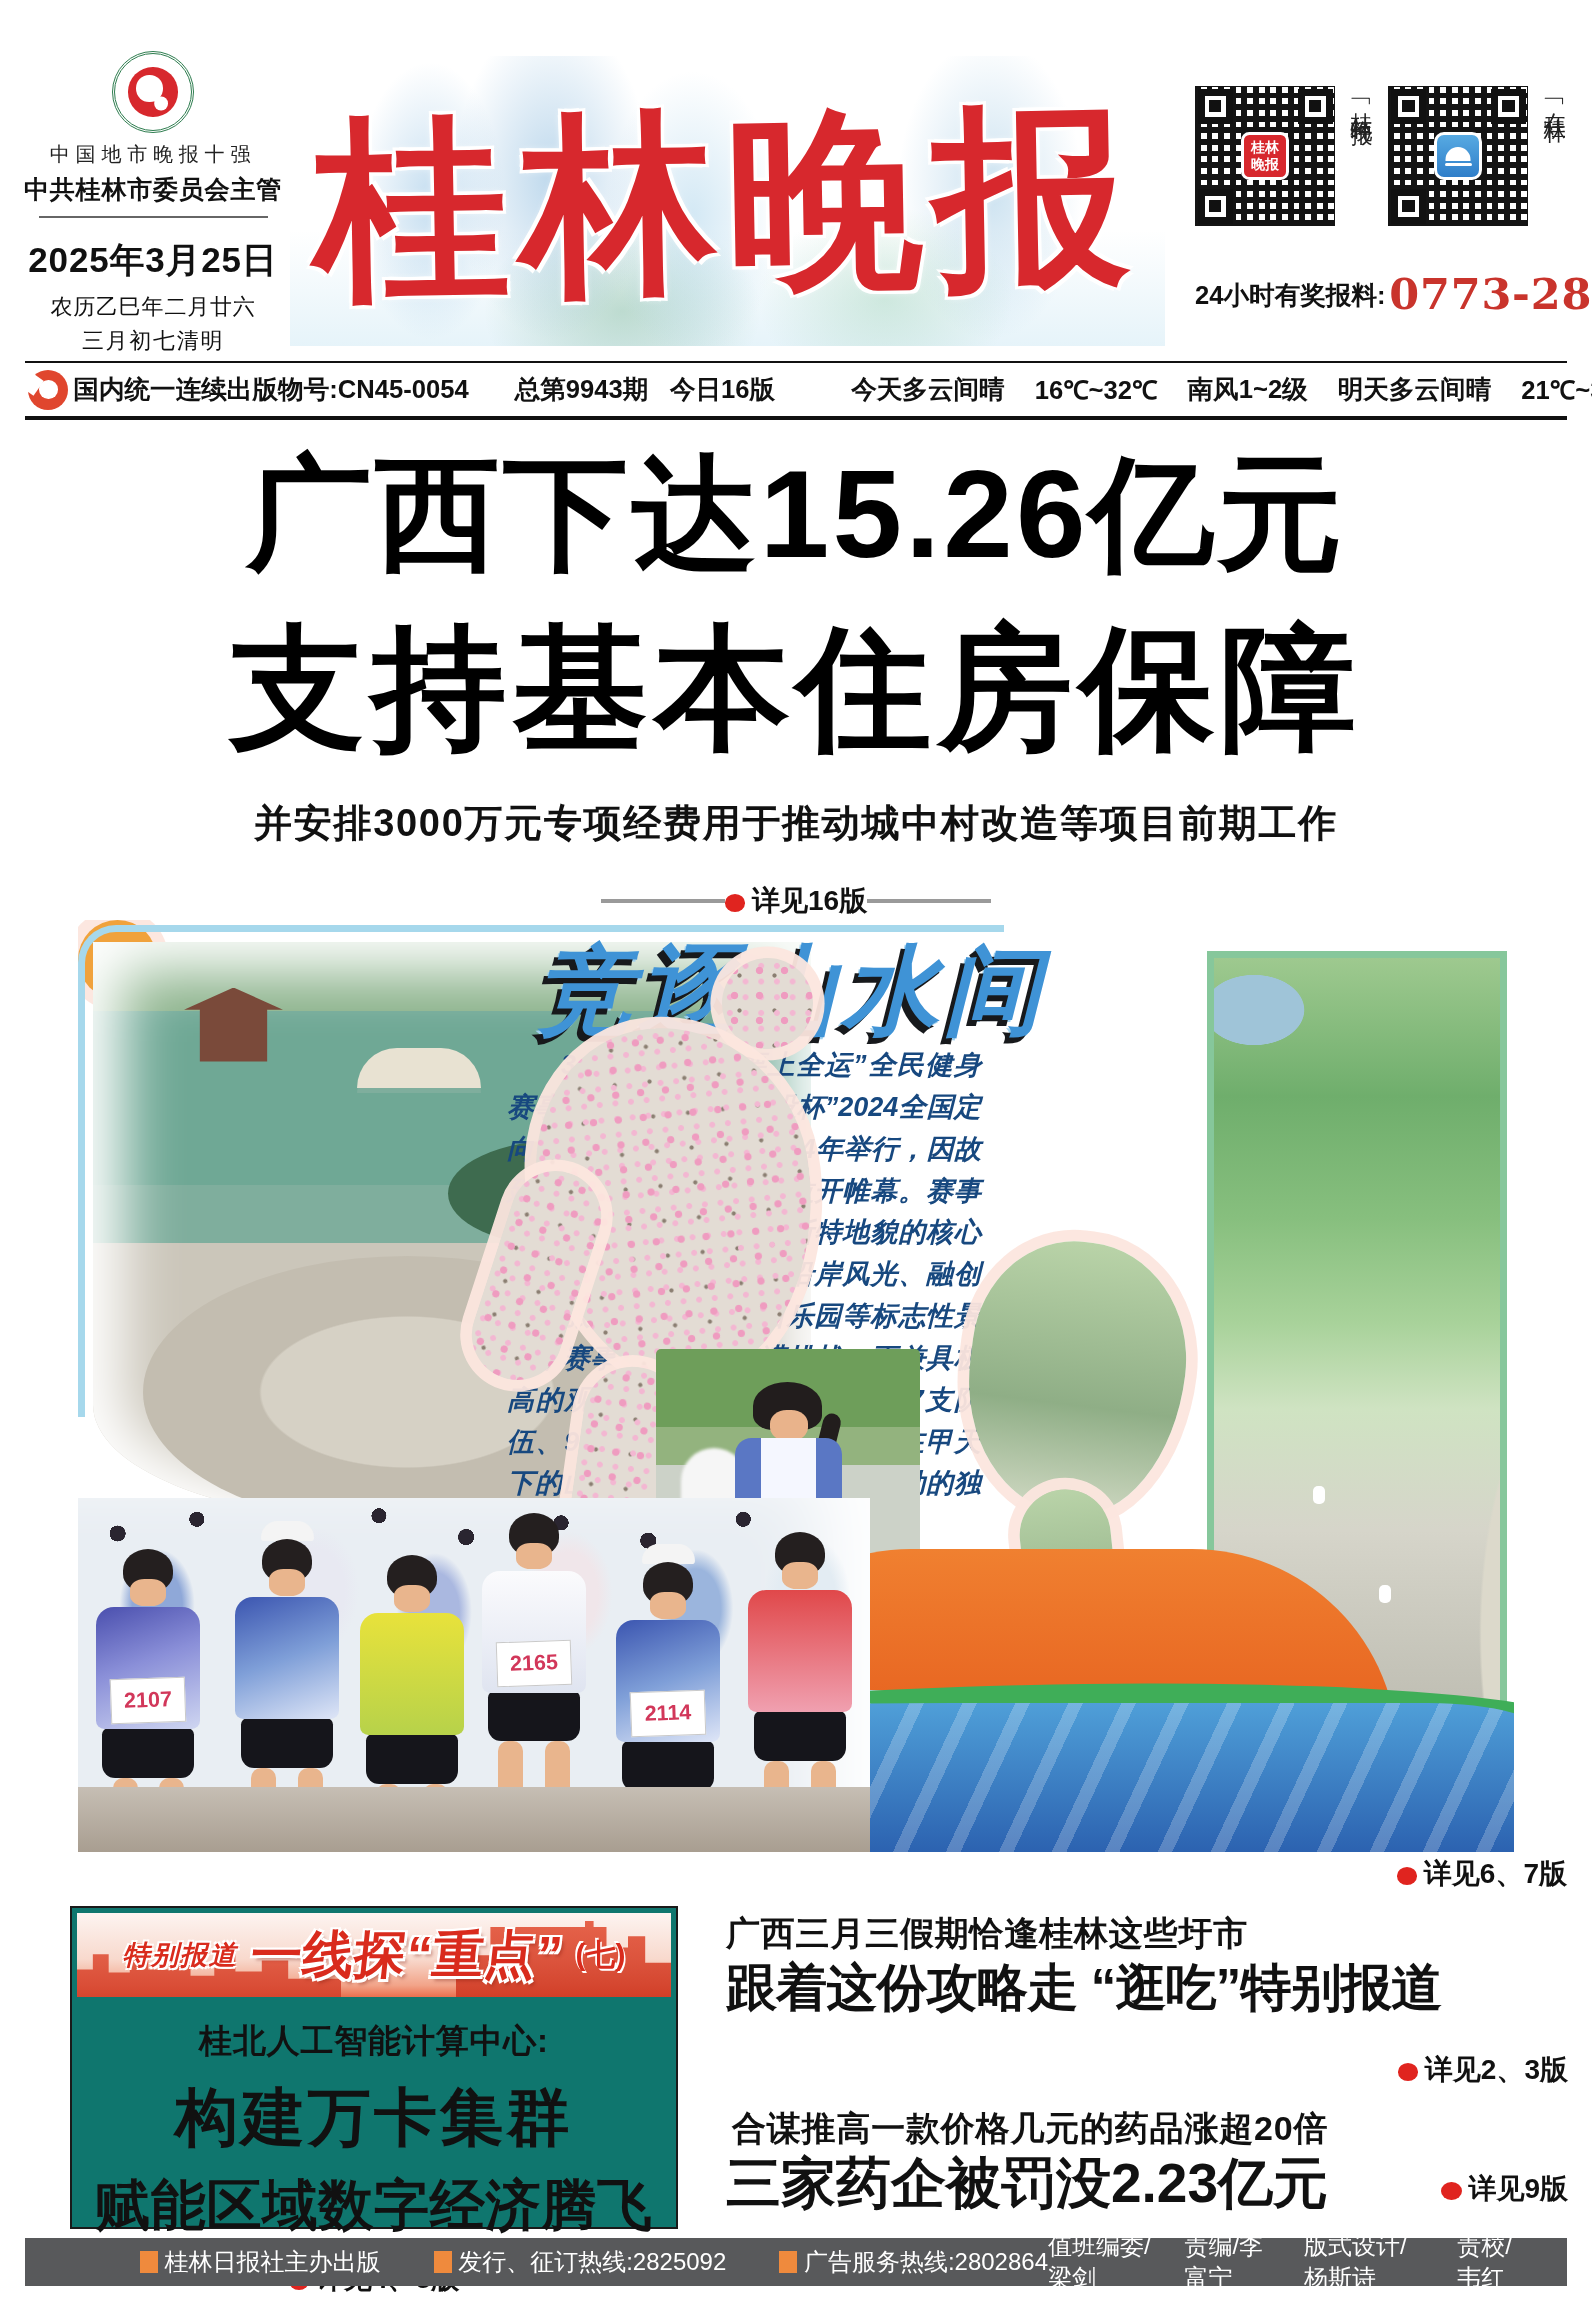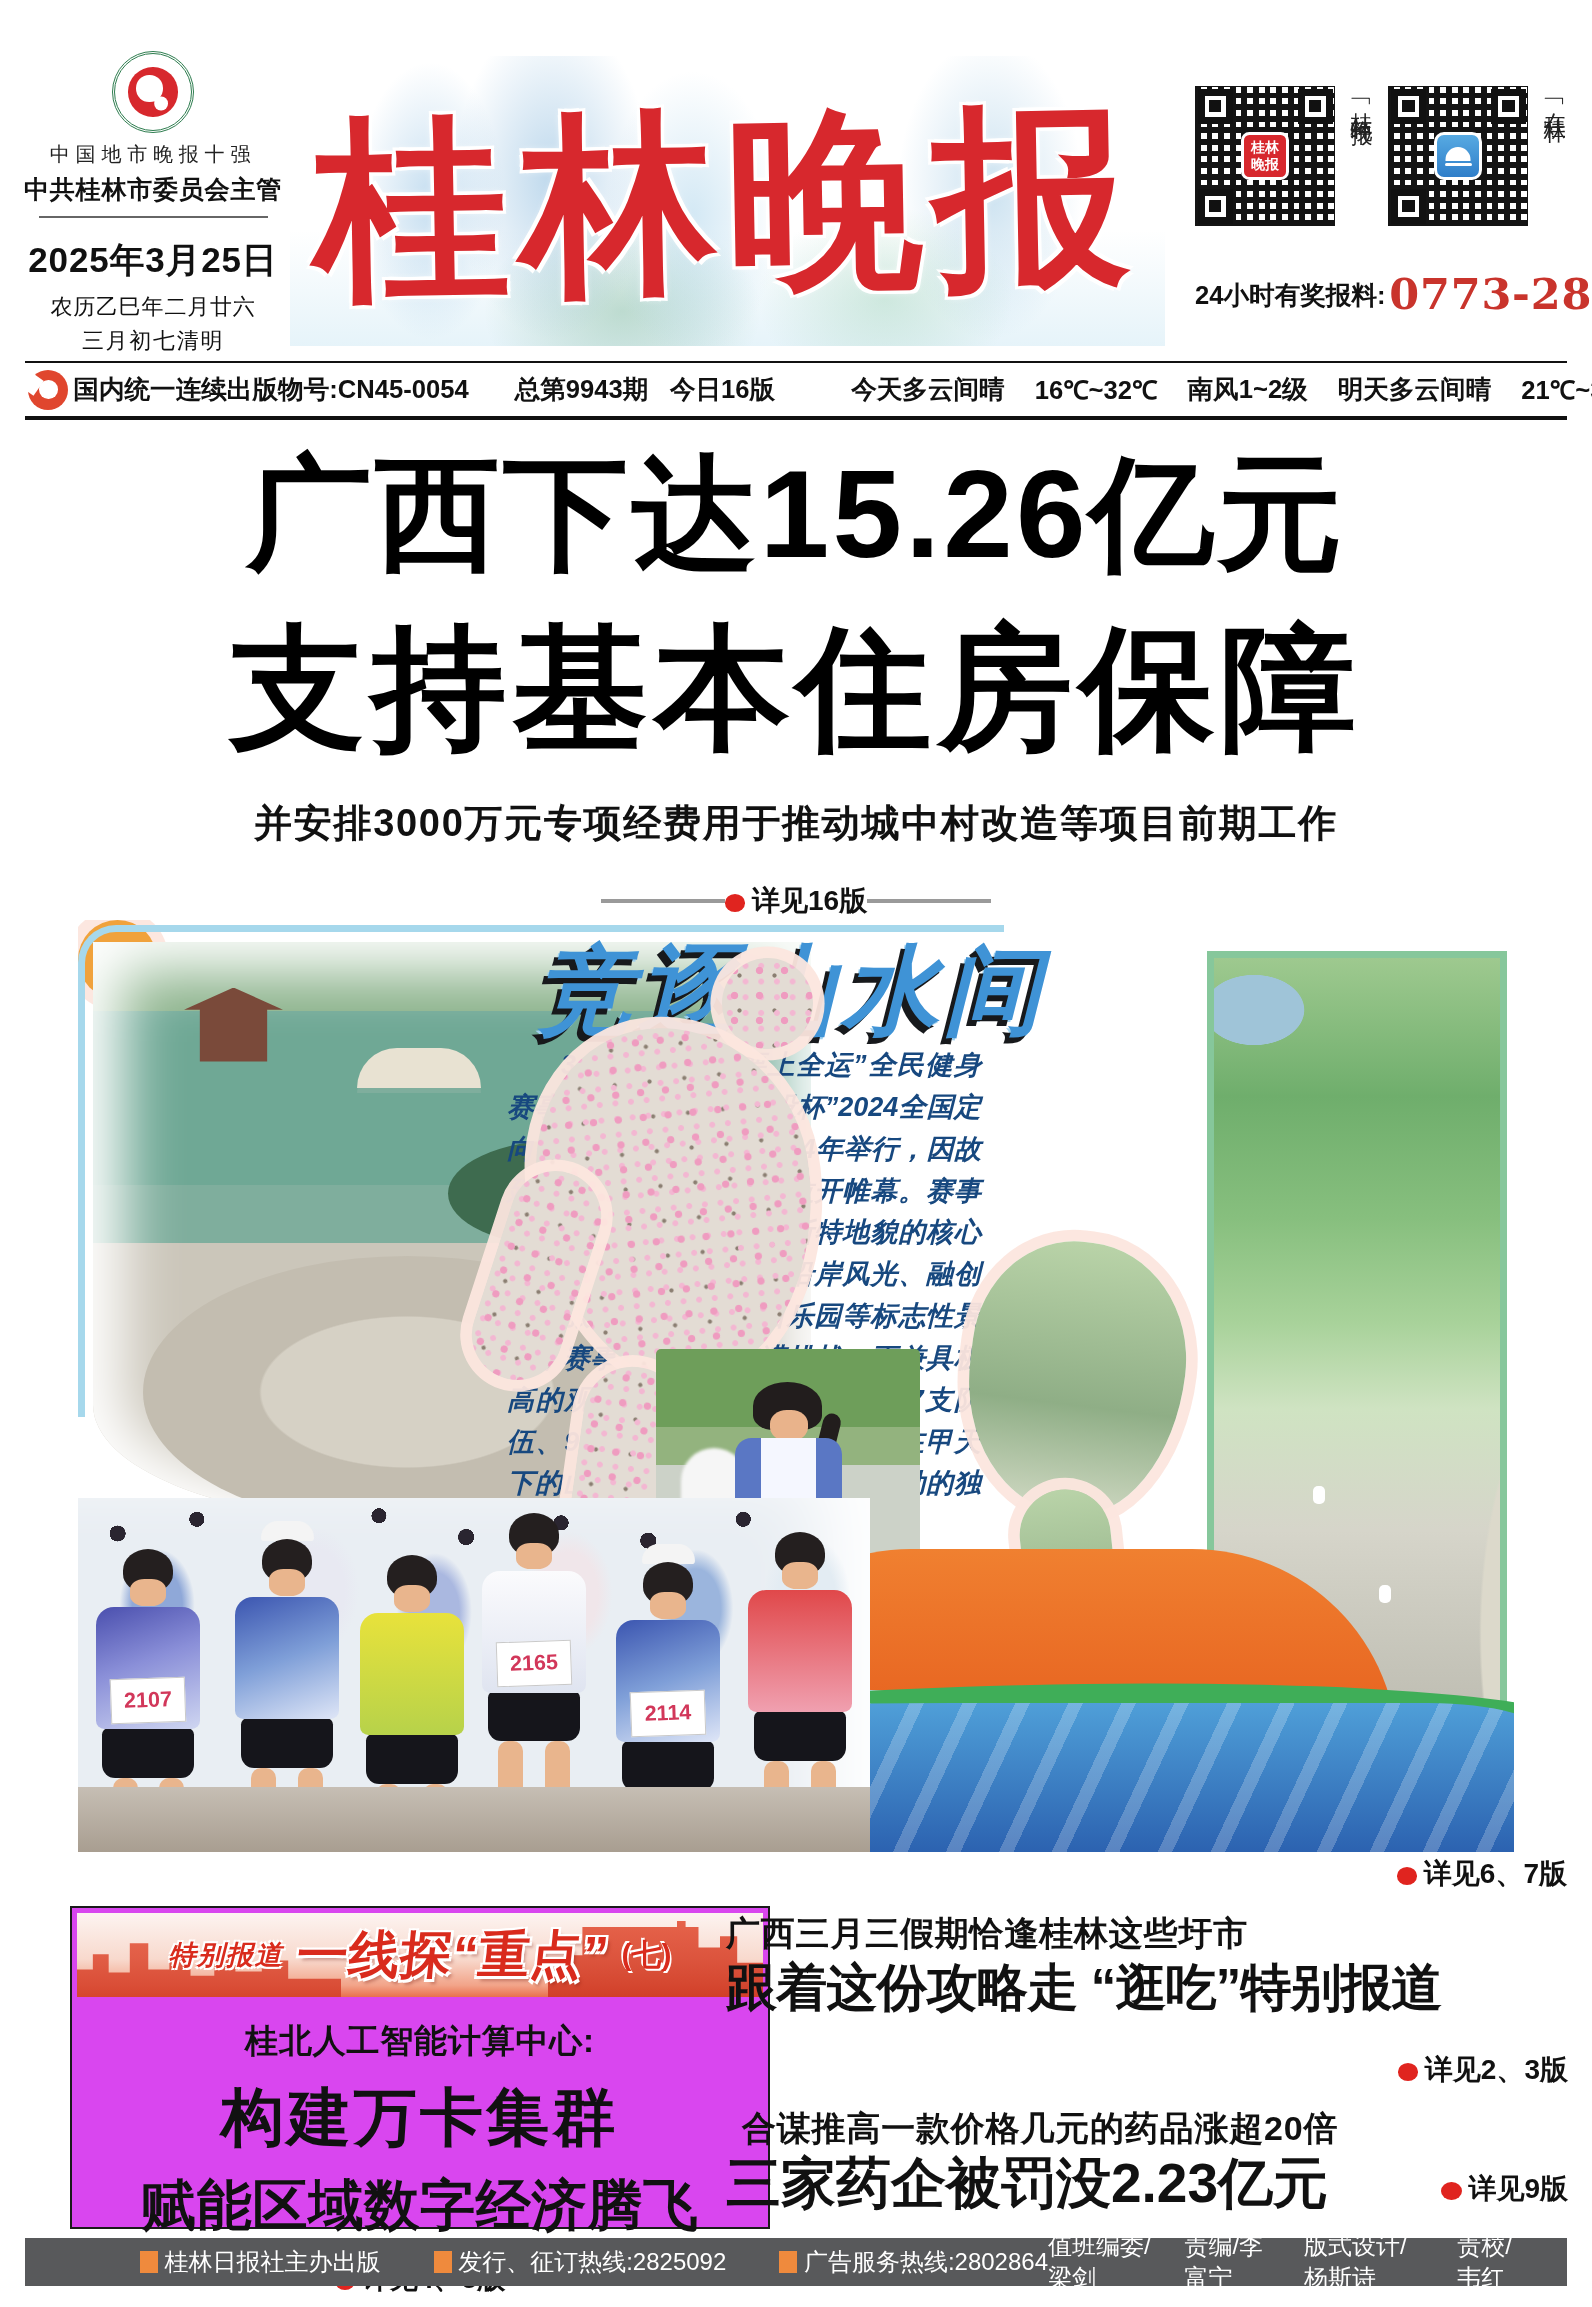--- a/index.html
+++ b/index.html
@@ -189,21 +189,21 @@
   .j-purple{background:linear-gradient(160deg,#4a4fae 0%,#8a8fd8 45%,#cfd6f1 100%);}
   .j-blue{background:linear-gradient(160deg,#3b55b0 0%,#7f9fd8 50%,#dfe6f7 100%);}
   .j-yellow{background:linear-gradient(180deg,#e8e23b,#b7d24a);}
   .j-white{background:linear-gradient(180deg,#fbfbfd,#dfe4f0);}
   .j-red{background:linear-gradient(180deg,#e0484a,#f0a0b0);}
 
   
   .see67{position:absolute;right:25px;top:1855px;}
 
   
-  .spbox{position:absolute;left:70px;top:1906px;width:700px;height:323px;border:2.5px solid #1a1a1a;box-sizing:border-box;background:#d946ef;}
+  .spbox{position:absolute;left:70px;top:1906px;width:608px;height:323px;border:2.5px solid #1a1a1a;box-sizing:border-box;background:#0f766e;}
   .spbanner{position:relative;margin:5px;height:84px;overflow:hidden;
      background:linear-gradient(180deg,#fdf4f1 0%,#f8d9cd 55%,#f2a489 86%,#e96f4e 100%);}
   .sky-l{position:absolute;left:0;bottom:0;width:264px;height:61px;background:linear-gradient(180deg,#e4573d,#d4402a);
      clip-path:polygon(0 100%,0 55%,6% 55%,6% 30%,12% 30%,12% 60%,20% 60%,20% 12%,27% 12%,27% 55%,35% 55%,35% 35%,43% 35%,43% 65%,52% 65%,52% 25%,60% 25%,60% 58%,70% 58%,70% 40%,80% 40%,80% 70%,100% 70%,100% 100%);opacity:.9;}
   .sky-r{position:absolute;right:0;bottom:0;width:215px;height:76px;background:linear-gradient(180deg,#e4573d,#cf3a24);
      clip-path:polygon(0 100%,0 70%,10% 70%,10% 45%,16% 45%,16% 8%,60% 8%,60% 0,64% 0,64% 8%,70% 8%,70% 35%,80% 35%,80% 20%,88% 20%,88% 55%,100% 55%,100% 100%);opacity:.92;}
   .spbanner-inner{position:relative;z-index:2;display:flex;align-items:center;justify-content:center;gap:13.2px;height:100%;}
   .sp-tag{font-size:27px;font-weight:800;font-style:italic;color:#d92b1d;letter-spacing:1.7px;
      text-shadow:1.7px 1.7px 0 #fff,-1.7px -1.7px 0 #fff,1.7px -1.7px 0 #fff,-1.7px 1.7px 0 #fff;}
   .sp-title{font-size:51px;font-weight:900;color:#d92b1d;letter-spacing:0.8px;transform:skewX(-6deg);white-space:nowrap;
@@ -214,21 +214,21 @@
   .sp-h2{font-size:55px;font-weight:900;text-align:center;margin-top:8.3px;letter-spacing:0.8px;}
   .sp-see{display:flex;align-items:center;justify-content:center;gap:16.5px;margin-top:16.5px;}
   .sp-see .line{width:97px;height:2.5px;background:#9a9a9a;}
 
   
   .rcol{position:absolute;left:726px;top:1906px;width:842px;height:330px;}
   .kicker{font-size:34px;font-weight:600;letter-spacing:0.8px;}
   .rk1{position:absolute;left:0;top:5px;}
   .rh1{position:absolute;left:0;top:48px;font-size:51px;font-weight:900;letter-spacing:-0.8px;white-space:nowrap;}
   .rs1{position:absolute;right:0;top:145px;}
-  .rk2{position:absolute;left:16px;top:200px;}
+  .rk2{position:absolute;left:6px;top:200px;}
   .rh2{position:absolute;left:0;top:241px;font-size:55px;font-weight:900;letter-spacing:0;}
   .rs2{position:absolute;right:0;top:264px;}
 
   
   .footer{position:absolute;left:25px;right:25px;top:2238px;height:48px;background:#58595b;
      display:flex;align-items:center;color:#fff;font-size:24px;padding:0 38px 0 0;box-sizing:border-box;}
   .f-item{display:flex;align-items:center;white-space:nowrap;}
   .f-sq{display:inline-block;width:18px;height:21.5px;background:#ef8a3d;margin-right:6.6px;}
   .f-left{display:flex;gap:53px;margin-left:115px;align-items:center;}
   .f-staff{display:flex;gap:31px;margin-left:auto;}

